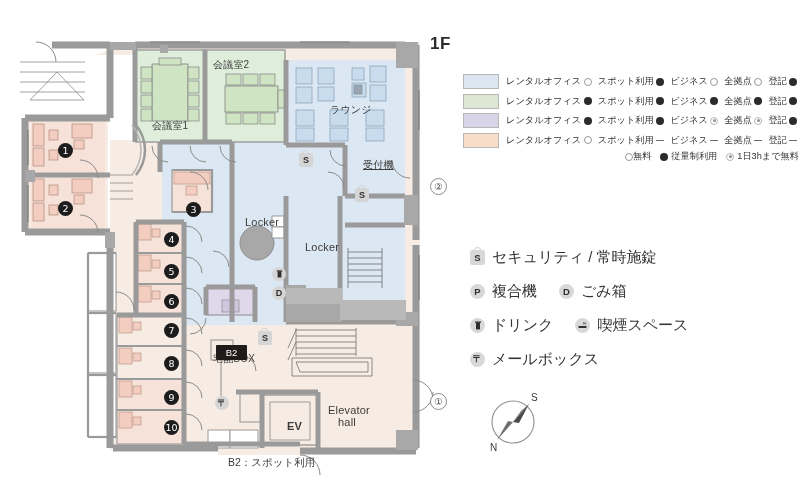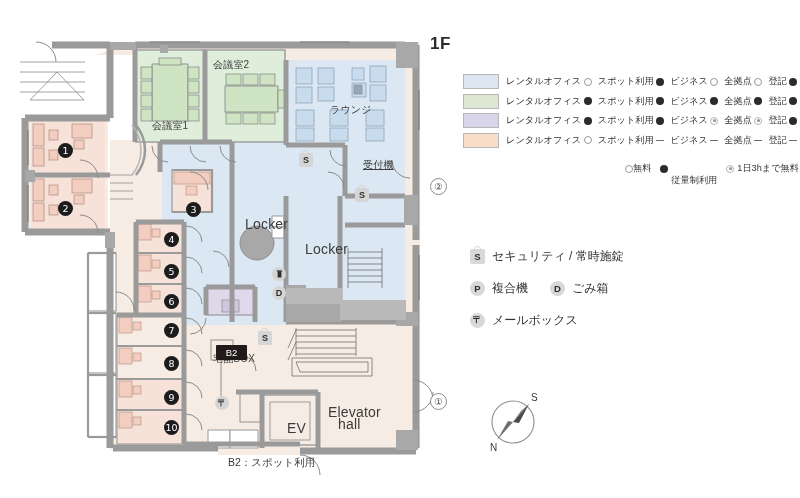--- a/index.html
+++ b/index.html
@@ -102,21 +102,21 @@
   
   #facility-legend {
     position: absolute;
     left: 10px; top: 248px;
     width: 300px;
     font-size: 10px;
     color: #333;
   }
   .fac-row { display: flex; align-items: center; margin-bottom: 15px; }
   .fac-item { display: flex; align-items: center; margin-right: 22px; }
-  .fac-item .fac-label { margin-left: 7px; font-size: 12px; }
+  .fac-item .fac-label { margin-left: 7px; font-size: 15px; }
 
   .badge {
     width: 15px; height: 15px;
     background: #d8d8d8;
     color: #2f2f2f;
     font-size: 9.5px;
     font-weight: bold;
     display: flex; align-items: center; justify-content: center;
     flex: none;
   }
@@ -147,21 +147,21 @@
   }
 
   
   .plan-text {
     position: absolute;
     font-size: 10px;
     color: #3c3c3c;
     white-space: nowrap;
     letter-spacing: .2px;
   }
-  .plan-text.en { font-size: 14px; text-align: right; }
+  .plan-text.en { font-size: 11px; text-align: right; }
 
   
   .room-num {
     position: absolute;
     width: 15px; height: 15px;
     border-radius: 50%;
     background: #1c1c1c;
     color: #fff;
     font-size: 9.5px;
     display: flex; align-items: center; justify-content: center;
@@ -515,21 +515,21 @@
 
     
     <div id="plan-labels">
         <div class="plan-text" style="left: 152px; top: 119px;">会議室1</div>
         <div class="plan-text" style="left: 213px; top: 58px;">会議室2</div>
         <div class="plan-text" style="left: 330px; top: 103px;">ラウンジ</div>
         <div class="plan-text" style="left: 363px; top: 158px; text-decoration: underline;">受付機</div>
         <div class="plan-text en" style="left: 245px; top: 216px;">Locker</div>
         <div class="plan-text en" style="left: 305px; top: 241px;">Locker</div>
         <div class="plan-text" style="left: 213px; top: 352px;">宅配BOX</div>
-        <div class="plan-text en" style="left: 287px; top: 420px;">EV</div>
+        <div class="plan-text en" style="left: 287px; top: 420px; font-weight: bold;">EV</div>
         <div class="plan-text en" style="left: 328px; top: 404px;">Elevator</div>
         <div class="plan-text en" style="left: 338px; top: 416px;">hall</div>
       </div>
     <div id="plan-numbers">
         <div class="room-num" style="left: 58px; top: 143px;">1</div>
         <div class="room-num" style="left: 58px; top: 201px;">2</div>
         <div class="room-num" style="left: 186px; top: 202px;">3</div>
         <div class="room-num" style="left: 164px; top: 232px;">4</div>
         <div class="room-num" style="left: 164px; top: 264px;">5</div>
         <div class="room-num" style="left: 164px; top: 294px;">6</div>
@@ -670,21 +670,21 @@
           </span>
         </div>
       </div>
     <div id="legend-note">
         <span class="li">
           <span class="mk open"></span>
           <span style="margin-left: 0;">無料</span>
         </span>
         <span class="li">
           <span class="mk filled"></span>
-          <span style="margin-left: 3px; margin-top: 24px;">従量制利用</span>
+          <span style="margin-left: 3px;">従量制利用</span>
         </span>
         <span class="li">
           <span class="mk dbl"></span>
           <span style="margin-left: 3px;">1日3hまで無料</span>
         </span>
       </div>
 
     <div id="facility-legend">
         <div class="fac-row">
           <div class="fac-item">
@@ -693,20 +693,41 @@
           </div>
         </div>
         <div class="fac-row">
           <div class="fac-item">
             <span class="badge circ">P</span>
             <span class="fac-label">複合機</span>
           </div>
           <div class="fac-item">
             <span class="badge circ">D</span>
             <span class="fac-label">ごみ箱</span>
+          </div>
+        </div>
+        <div class="fac-row">
+          <div class="fac-item">
+            <span class="badge circ">
+              <svg width="10" height="10" viewBox="0 0 10 10">
+                <rect x="3" y="1.5" width="4" height="7" rx="0.7" fill="#2f2f2f"></rect>
+                <rect x="2" y="0.5" width="6" height="1.3" fill="#2f2f2f"></rect>
+              </svg>
+            </span>
+            <span class="fac-label">ドリンク</span>
+          </div>
+          <div class="fac-item">
+            <span class="badge circ">
+              <svg width="11" height="11" viewBox="0 0 11 11">
+                <rect x="1.5" y="6" width="8" height="2" rx="0.5" fill="#2f2f2f"></rect>
+                <path d="M6.5 4.4 q1-1 0-2" stroke="#2f2f2f" stroke-width="0.9" fill="none"></path>
+                <path d="M8 4.4 q1-1 0-2" stroke="#2f2f2f" stroke-width="0.9" fill="none"></path>
+              </svg>
+            </span>
+            <span class="fac-label">喫煙スペース</span>
           </div>
         </div>
         <div class="fac-row">
           <div class="fac-item">
             <span class="badge circ">〒</span>
             <span class="fac-label">メールボックス</span>
           </div>
         </div>
       </div>
 

